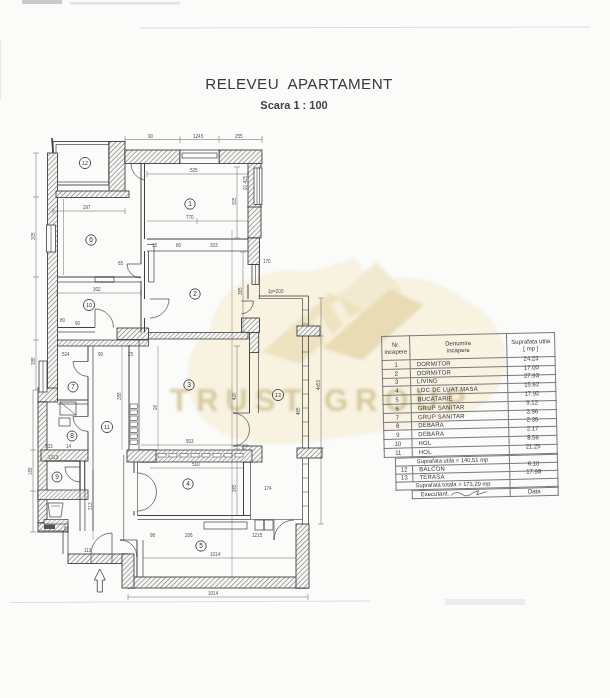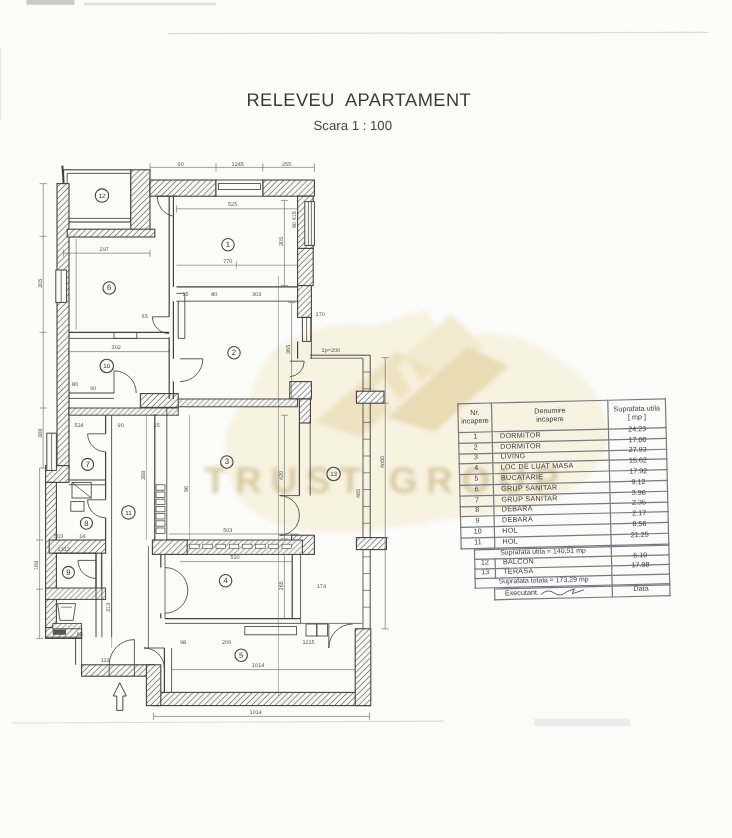--- a/index.html
+++ b/index.html
@@ -1,21 +1,21 @@
 <!DOCTYPE html>
 <html><head>
 <meta charset="utf-8">
 <style>
 html,body{margin:0;padding:0;}
 .page{position:relative;width:610px;height:698px;background:#fbfbfa;overflow:hidden;
   font-family:"Liberation Sans", sans-serif;padding-left:48px;}
 .title{position:absolute;left:0;top:75px;width:598px;text-align:center;
   font-size:15.2px;color:#3a3a3a;letter-spacing:0.4px;}
 .scara{position:absolute;left:0;top:99px;width:588px;text-align:center;
-  font-size:11px;color:#444;}
+  font-size:11px;color:#444;font-weight:bold;}
 svg text{font-family:"Liberation Sans", sans-serif;}
 .tbl{position:absolute;left:381px;top:336px;width:174px;
   transform:rotate(-1.35deg);transform-origin:0 0;color:#3b3b46;}
 .tbl *{box-sizing:border-box;}
 .tbl td{border:0.7px solid #787880;overflow:hidden;white-space:nowrap;padding:0;}
 .tbl tr{height:8.8px;}
 .tbl .bt tr{height:8.0px;}
 .tbl td.n{text-align:center;}
 .tbl td.d{padding-left:6px;letter-spacing:0.2px;}
 .tbl td.v{text-align:center;}

